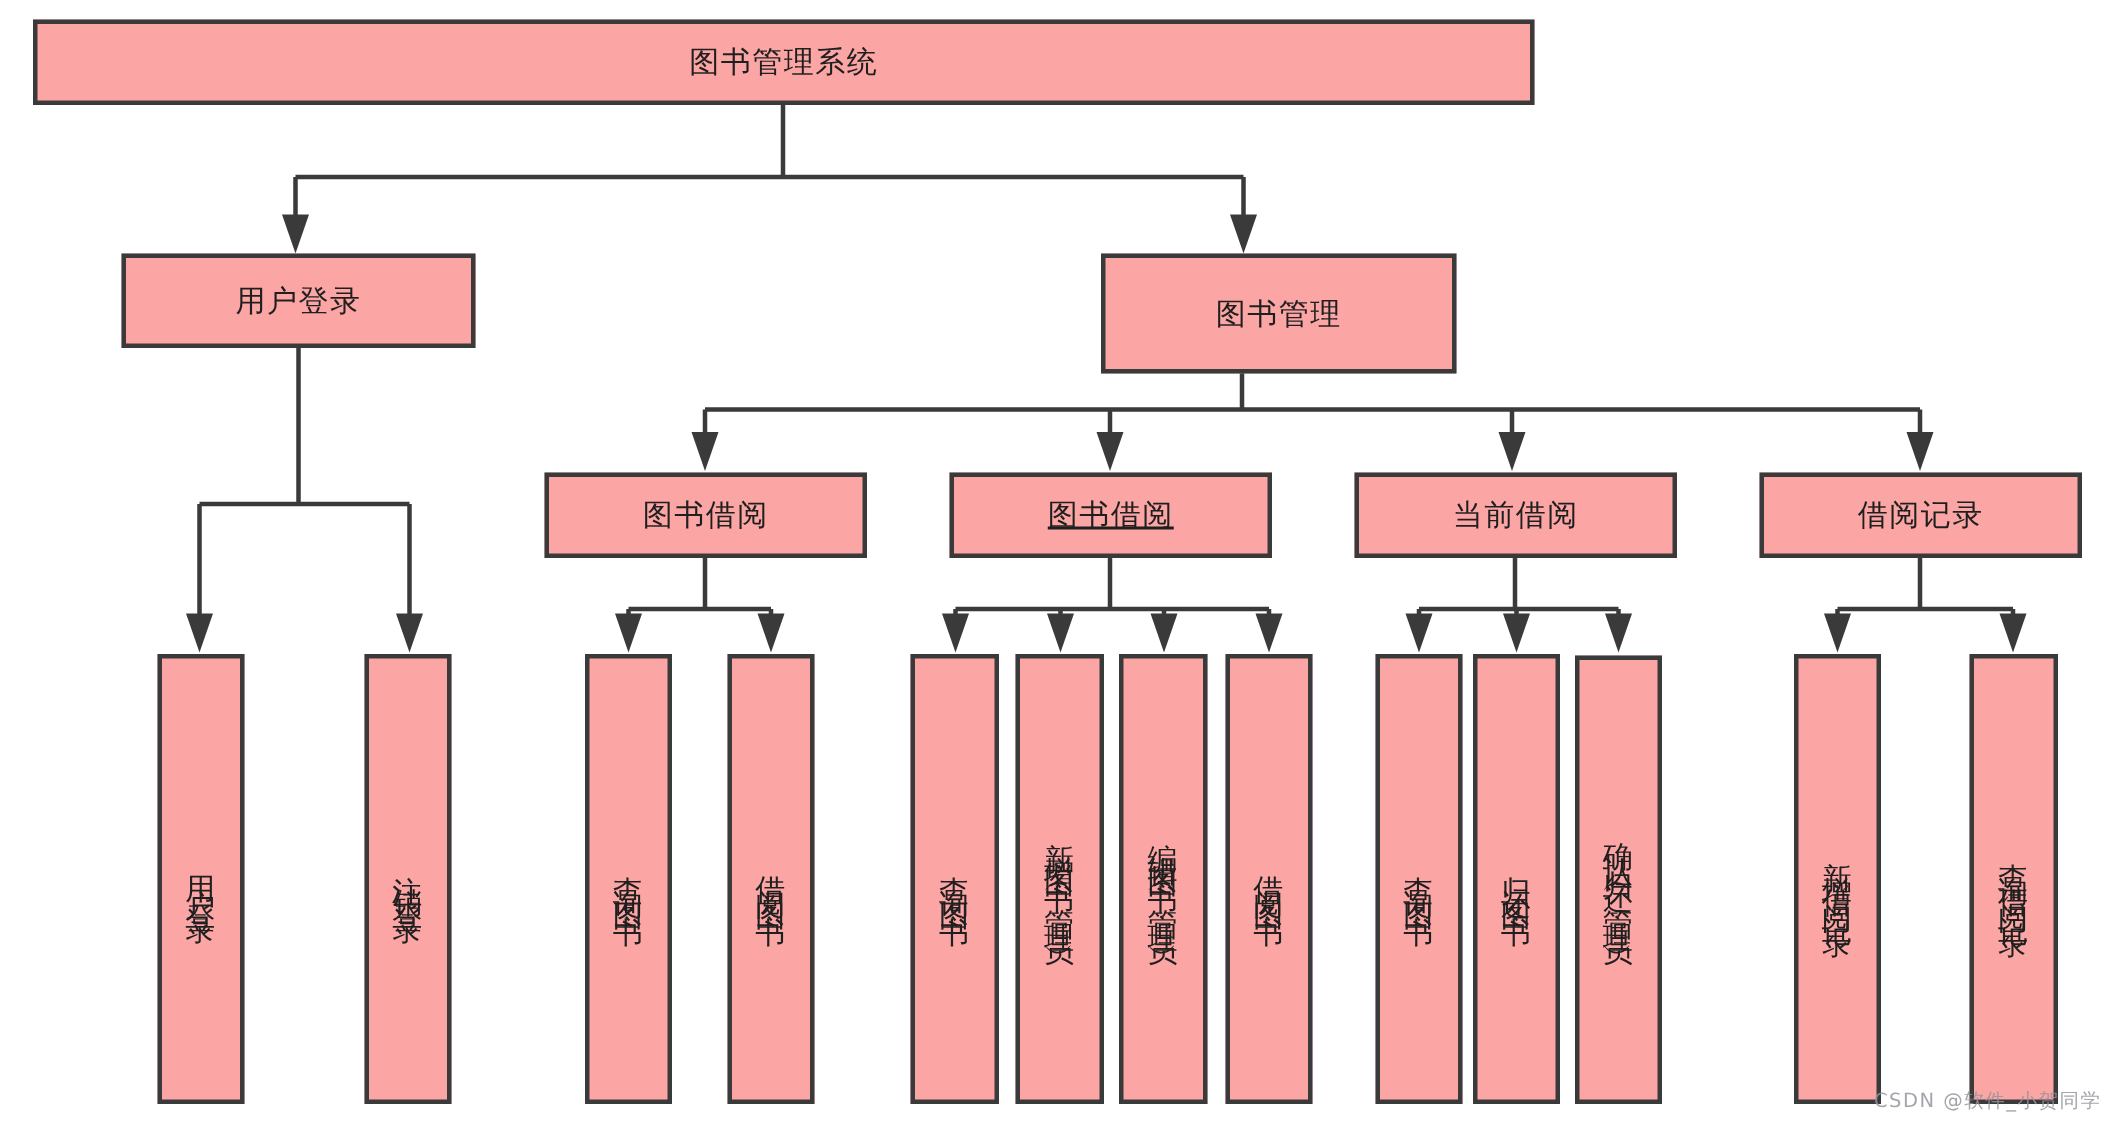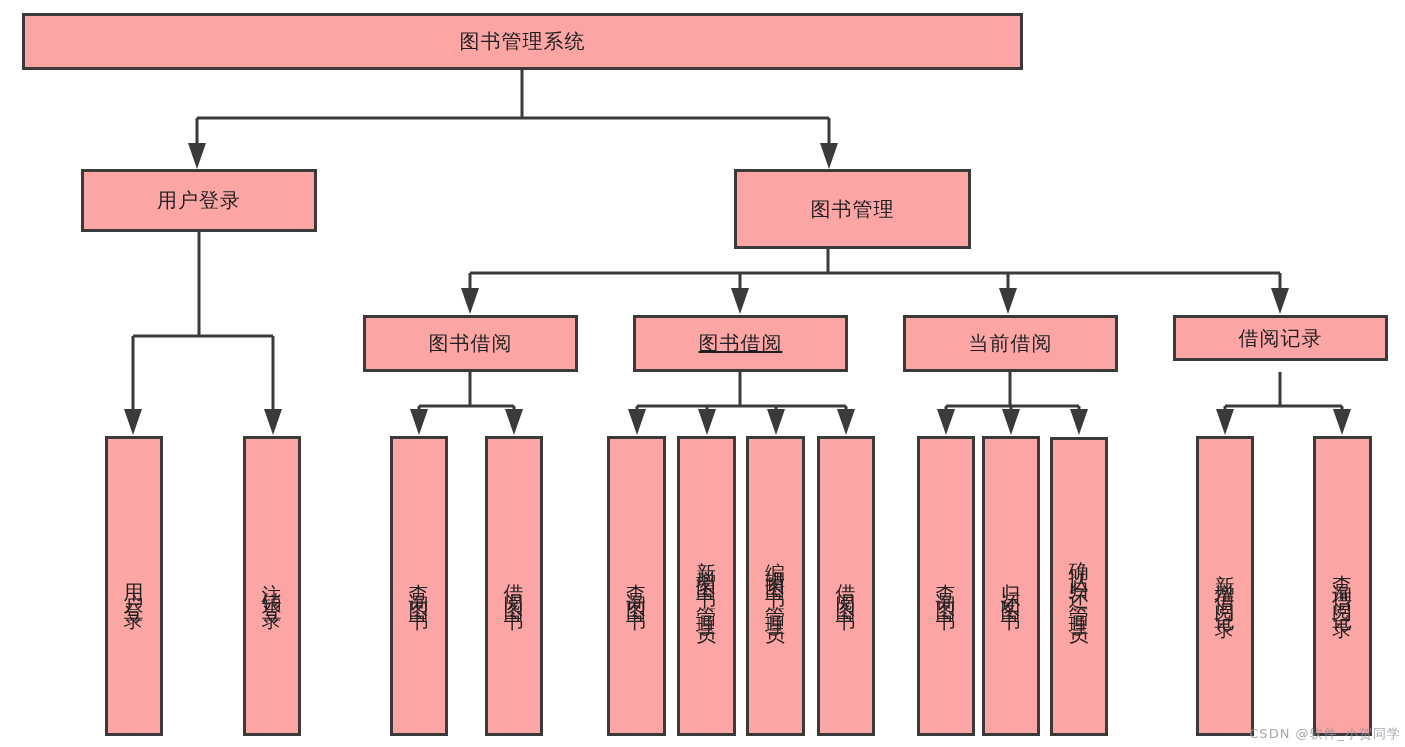--- a/index.html
+++ b/index.html
@@ -109,21 +109,21 @@
 
   <div class="box" style="left:363px; top:315px; width:215px; height:57px;">
     <span class="h-label">图书借阅</span>
   </div>
   <div class="box" style="left:633px; top:315px; width:215px; height:57px;text-decoration:underline;">
     <span class="h-label">图书借阅</span>
   </div>
   <div class="box" style="left:903px; top:315px; width:215px; height:57px;text-align:right;">
     <span class="h-label">当前借阅</span>
   </div>
-  <div class="box" style="left:1173px; top:315px; width:215px; height:46px;">
+  <div class="box" style="left:1173px; top:315px; width:215px; height:57px;">
     <span class="h-label">借阅记录</span>
   </div>
 
   <div class="box leaf" style="left:105px; top:436px; width:58px; height:300px;">
     <span class="v-label">用户登录</span>
   </div>
   <div class="box leaf" style="left:243px; top:436px; width:58px; height:300px;">
     <span class="v-label">注销登录</span>
   </div>
 

